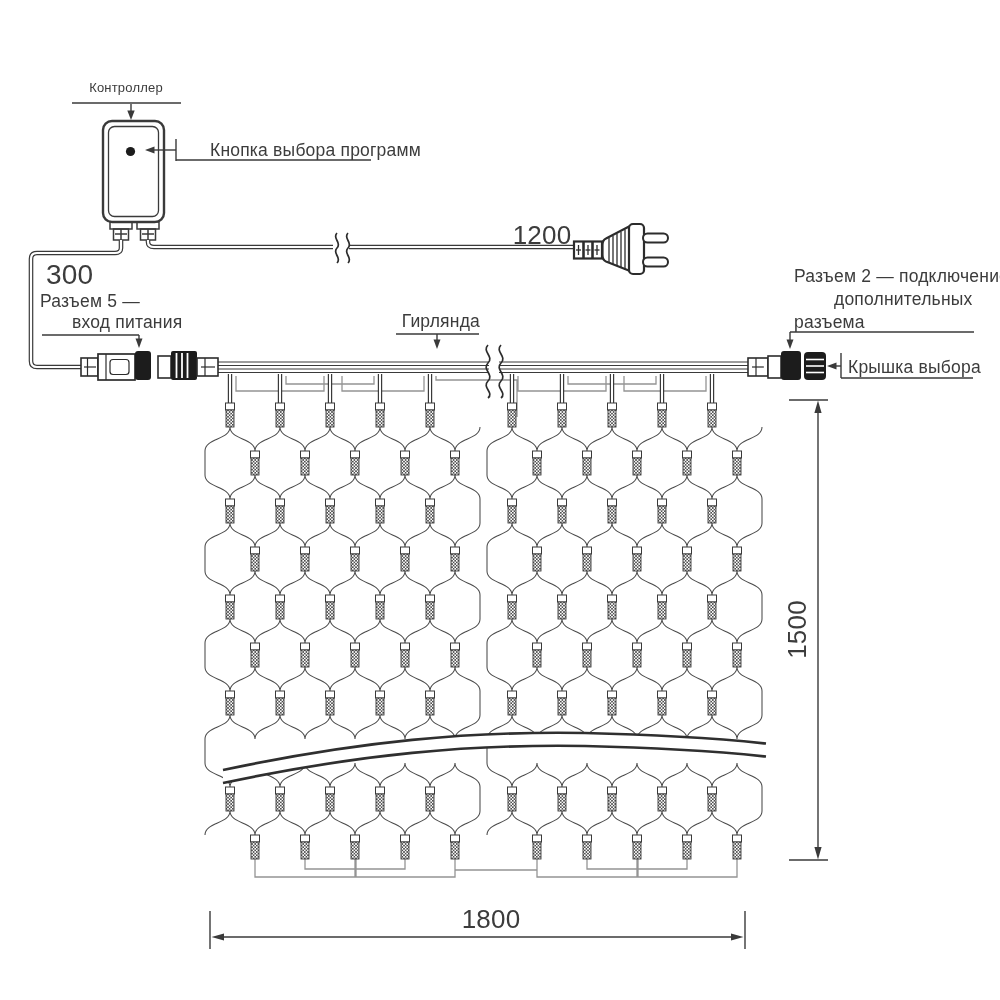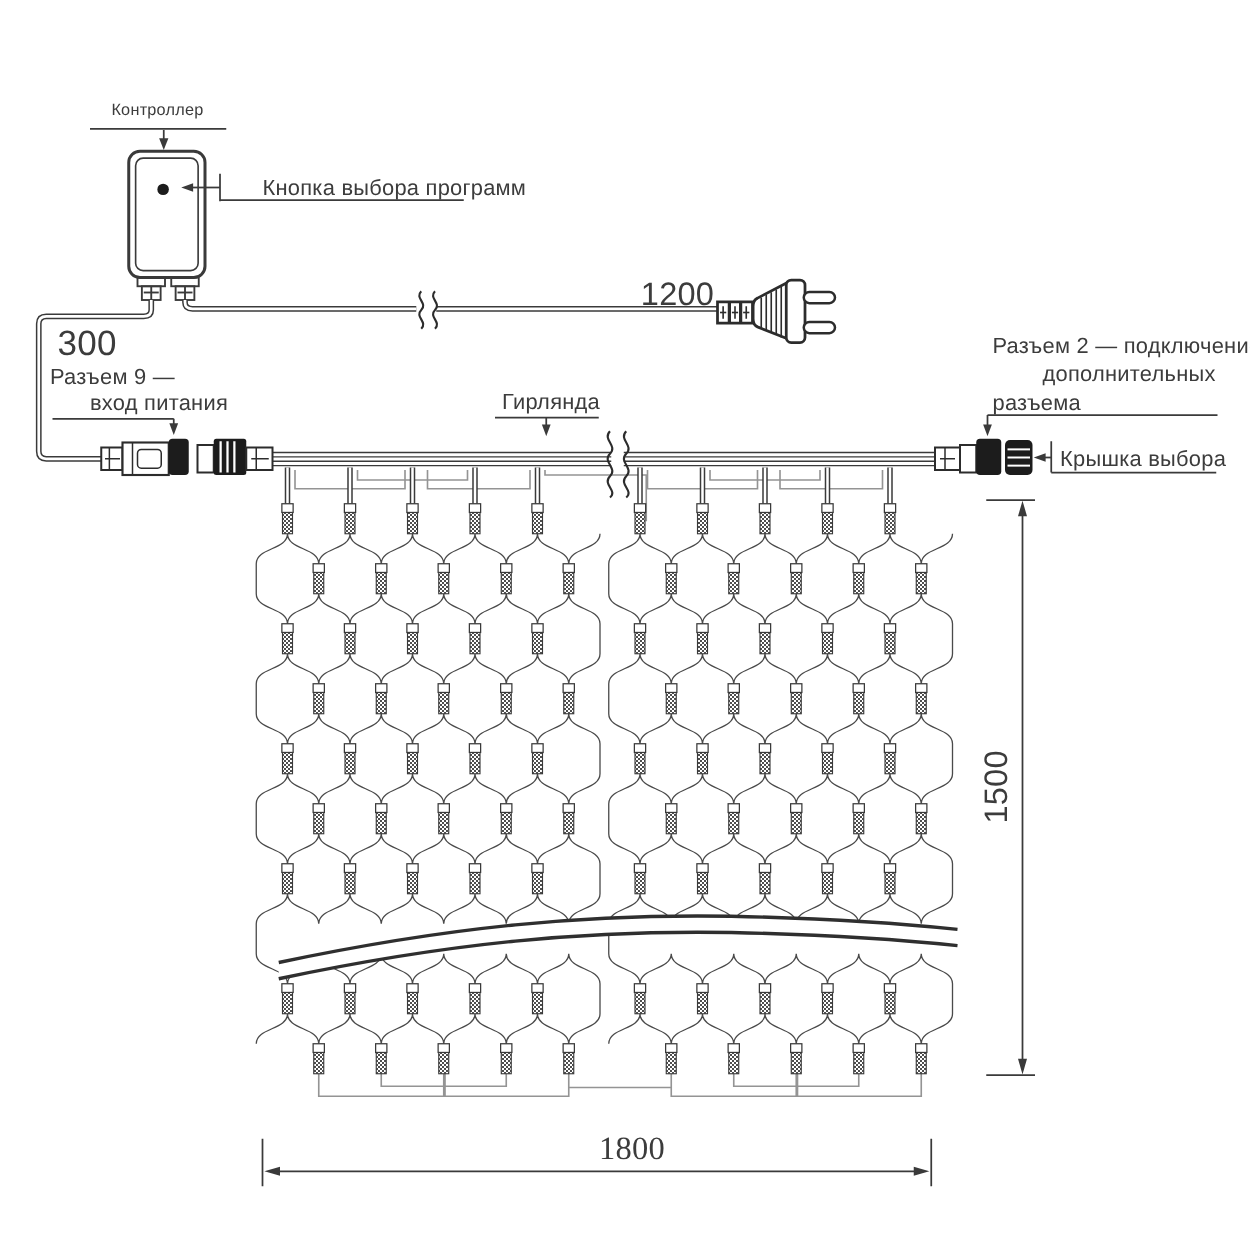--- a/index.html
+++ b/index.html
@@ -15,21 +15,21 @@
   #lbl-1200{left:510px;top:220px;width:64px;text-align:center;}
   #lbl-300{left:46px;top:259px;font-size:28px;}
   #lbl-r1a{left:40px;top:290px;}
   #lbl-r1b{left:40px;top:311px;margin-left:32px;}
   #lbl-garland{left:394px;top:310px;width:86px;text-align:right;}
   #lbl-r2a{left:794px;top:265px;}
   #lbl-r2b{left:834px;top:288px;}
   #lbl-r2c{left:794px;top:311px;}
   #lbl-cap{left:848px;top:356px;}
   #lbl-1500{left:756px;top:614px;width:82px;text-align:center;transform:rotate(-90deg);}
-  #lbl-1800{left:450px;top:904px;width:82px;text-align:right;font-family:Liberation Serif, serif;}
+  #lbl-1800{left:450px;top:904px;width:82px;text-align:center;}
 </style>
 </head>
 <body>
 
 <div class="stage">
 <svg id="diagram" width="1000" height="1000" viewBox="0 0 1000 1000">
   <defs>
     <pattern id="lampTex" width="3.2" height="3.2" patternUnits="userSpaceOnUse">
       <rect width="3.2" height="3.2" fill="#ffffff"></rect>
       <rect x="0" y="0" width="1.6" height="1.6" fill="#4e4e4e"></rect>
@@ -399,21 +399,21 @@
     <line x1="216" y1="937" x2="739" y2="937"></line>
     <polygon points="211.5,937 224,933.4 224,940.6" fill="#3a3a3a" stroke="none"></polygon>
     <polygon points="743.5,937 731,933.4 731,940.6" fill="#3a3a3a" stroke="none"></polygon>
   </g>
 </svg>
 
 <div class="lbl mid" id="lbl-controller">Контроллер</div>
 <div class="lbl small" id="lbl-btn">Кнопка выбора программ</div>
 <div class="lbl big" id="lbl-1200">1200</div>
 <div class="lbl" id="lbl-300">300</div>
-<div class="lbl small" id="lbl-r1a">Разъем 9 —</div>
+<div class="lbl small" id="lbl-r1a">Разъем 5 —</div>
 <div class="lbl small" id="lbl-r1b">вход питания</div>
 <div class="lbl small" id="lbl-garland">Гирлянда</div>
 <div class="lbl small" id="lbl-r2a">Разъем 2 — подключение</div>
 <div class="lbl small" id="lbl-r2b">дополнительных</div>
 <div class="lbl small" id="lbl-r2c">разъема</div>
 <div class="lbl small" id="lbl-cap">Крышка выбора</div>
 <div class="lbl big" id="lbl-1500">1500</div>
 <div class="lbl big" id="lbl-1800">1800</div>
 </div>
 

